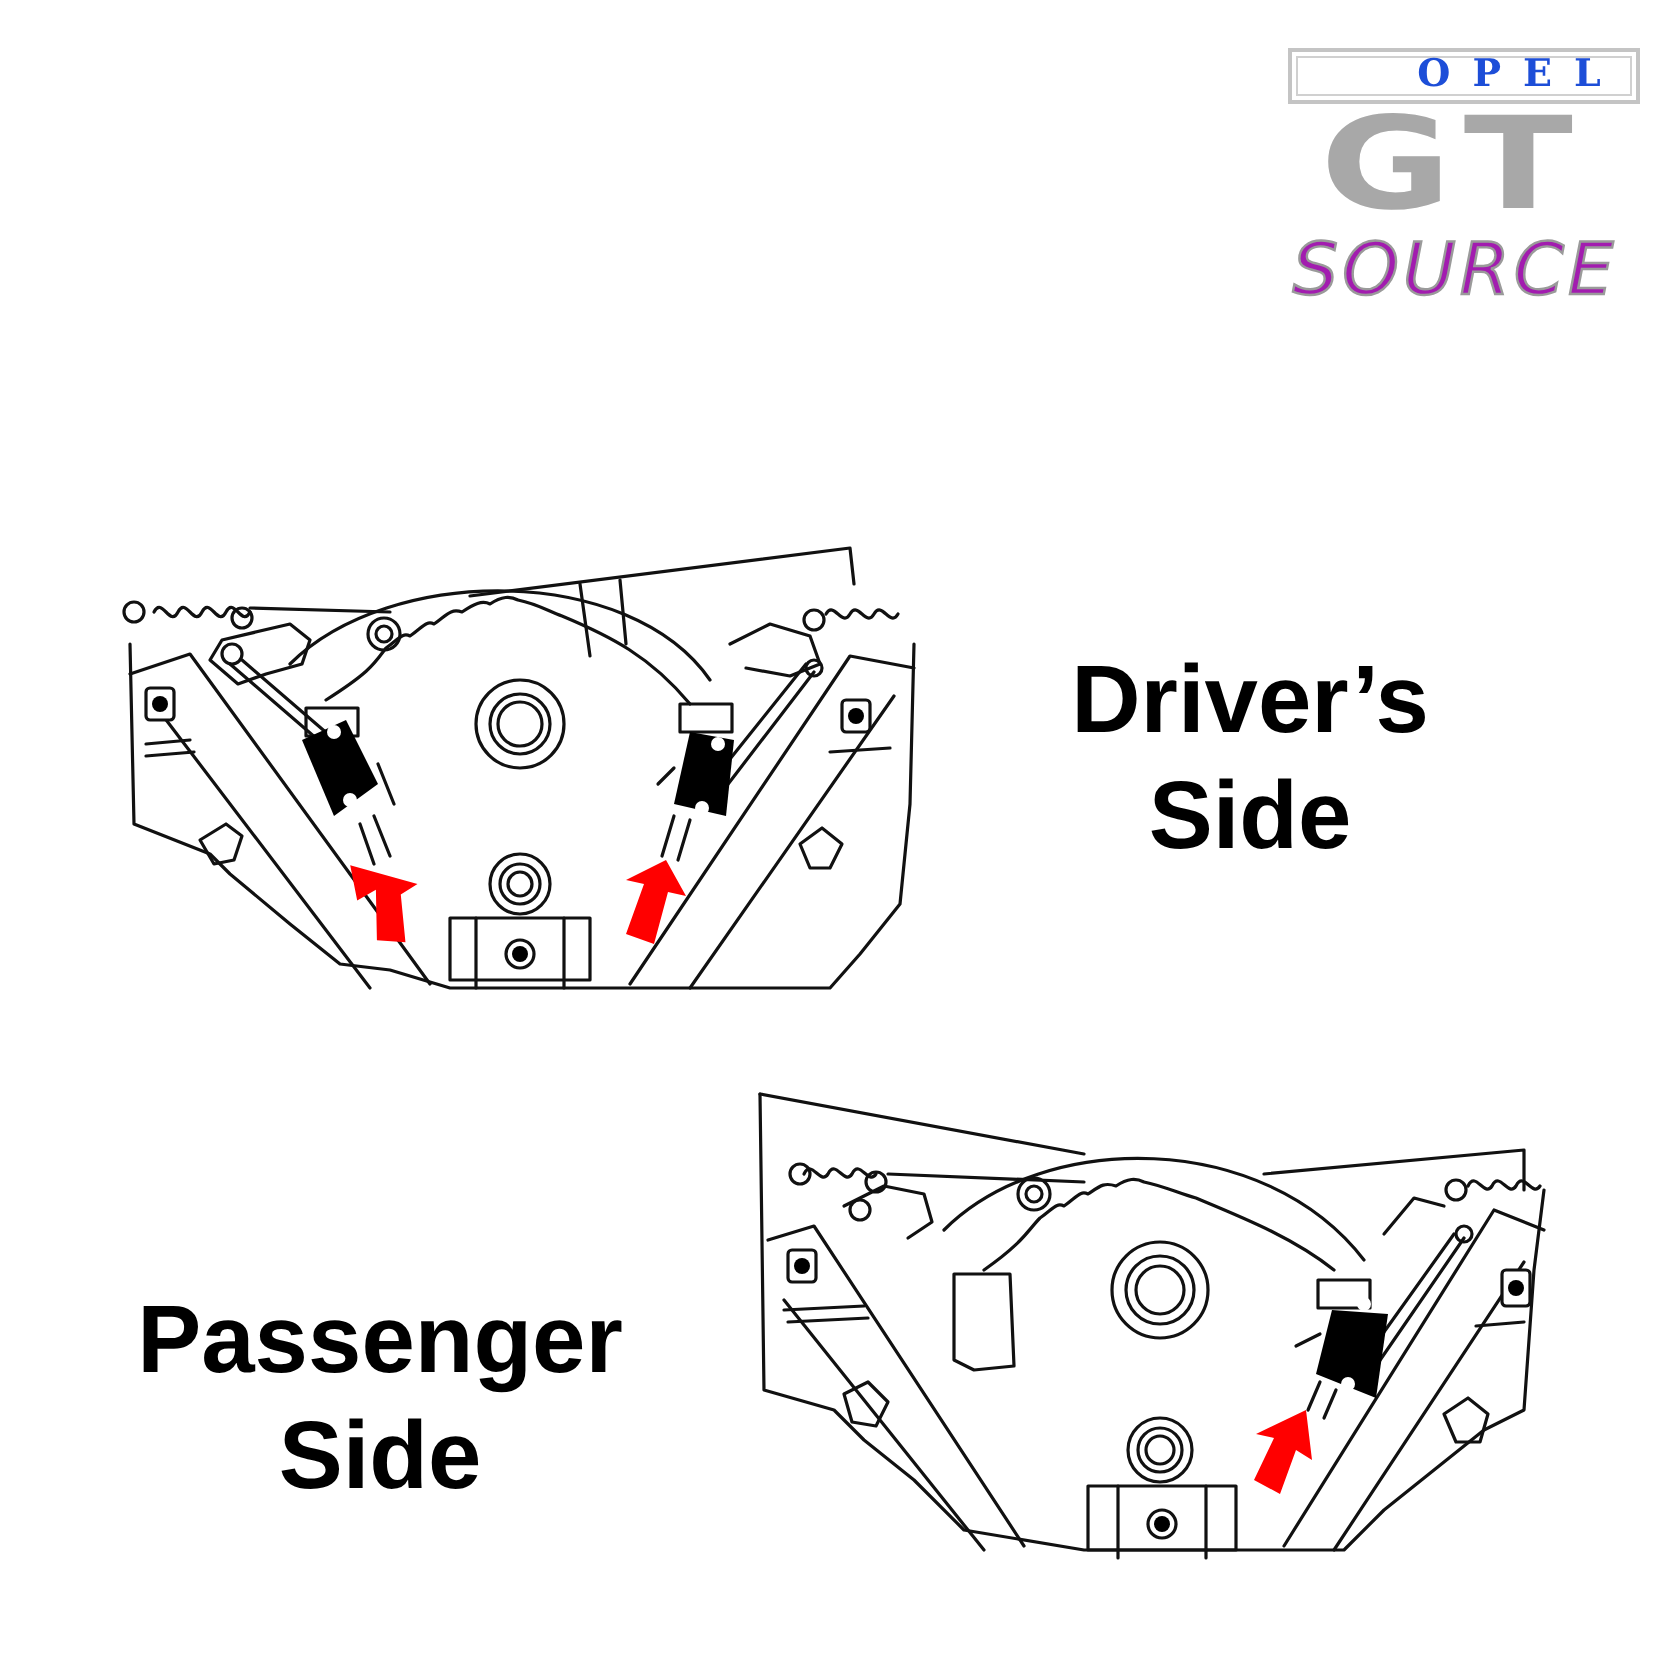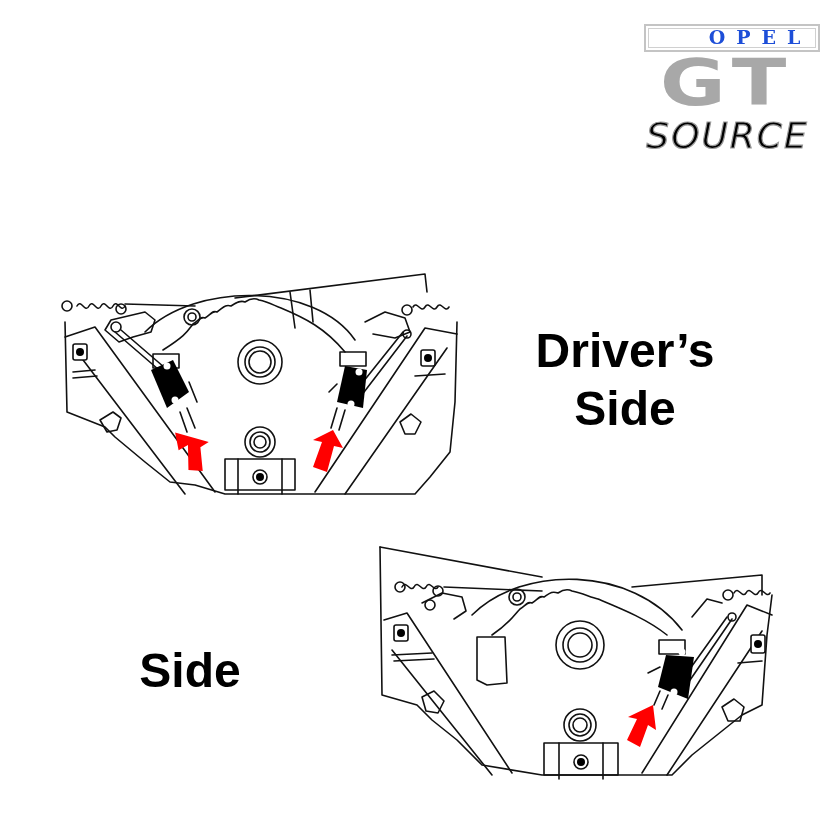--- a/index.html
+++ b/index.html
@@ -8,21 +8,21 @@
     .logo { position: absolute; left: 630px; top: 18px; width: 195px; height: 140px; }
     .logo-box { position: absolute; left: 14px; top: 6px; width: 172px; height: 24px;
       border: 2px solid #c4c4c4; box-shadow: inset 0 0 0 2px #fff, inset 0 0 0 3px #d0d0d0; }
     .logo-opel { position: absolute; left: 14px; top: 7px; width: 176px; text-align: center;
       font-family: "DejaVu Serif", serif; font-size: 19px; letter-spacing: 11px; color: #1d4ed8;
       line-height: 24px; font-weight: bold; margin-left: 28px; }
     .logo-gt { position: absolute; left: 4px; top: 30px; width: 186px; text-align: center;
       font-family: "DejaVu Sans", sans-serif; font-weight: bold; font-size: 64px; color: #a8a8a8;
       letter-spacing: 6px; line-height: 70px; transform: scaleX(1.25); transform-origin: center; }
     .logo-source { position: absolute; left: 0px; top: 98px; width: 195px; text-align: center;
-      font-family: "DejaVu Sans", sans-serif; font-style: italic; font-size: 36px; color: #000000;
+      font-family: "DejaVu Sans", sans-serif; font-style: italic; font-size: 36px; color: #a21caf;
       letter-spacing: 2px; line-height: 40px;
       -webkit-text-stroke: 1.2px #9a9a9a; }
     .label { position: absolute; text-align: center; font-family: Liberation Sans, sans-serif;
       font-weight: bold; color: #000; line-height: 58px; }
     .label-driver { left: 500px; top: 322px; width: 250px; font-size: 48px; }
     .label-passenger { left: 30px; top: 642px; width: 320px; font-size: 48px; }
     .diagram { position: absolute; }
     .diagram-driver { left: 55px; top: 262px; width: 415px; height: 235px; }
     .diagram-passenger { left: 362px; top: 535px; width: 425px; height: 250px; }
     svg .ln { fill: none; stroke: #111; stroke-width: 1.6; stroke-linecap: round; stroke-linejoin: round; }
@@ -117,20 +117,21 @@
     </g>
   </svg>
 </div>
 
 <div class="label label-driver">
   <div>Driver’s</div>
   <div>Side</div>
 </div>
 
 <div class="label label-passenger">
+  <div>Passenger</div>
   <div>Side</div>
 </div>
 
 <div class="diagram diagram-passenger">
   <svg width="425" height="250" viewBox="0 0 425 250">
 
     <path class="ln" d="M18 12 L180 42 M270 52 L400 40 L400 60"></path>
 
     <path class="ln" d="M18 12 L20 160 L55 170 L70 185 L95 205 L120 230 L180 240 L310 240 L330 220 L380 180 L400 170 L405 100 L410 60"></path>
 

